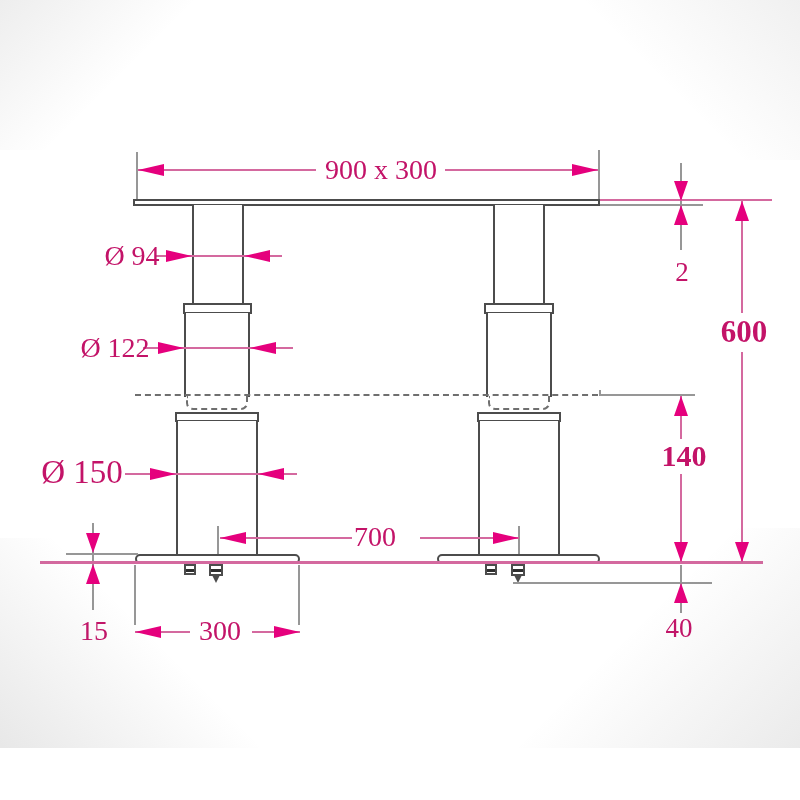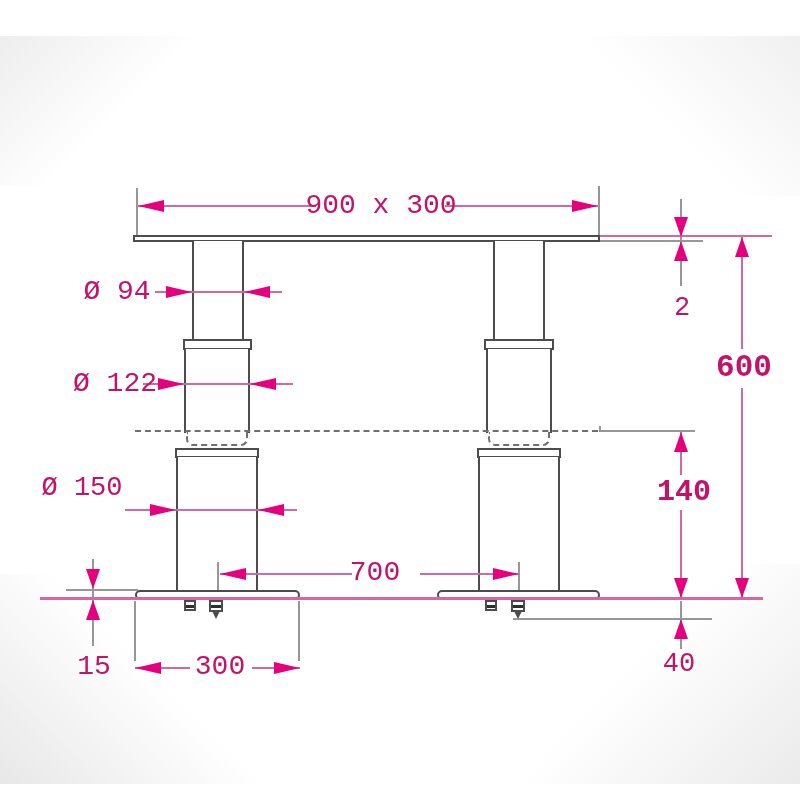--- a/index.html
+++ b/index.html
@@ -1,17 +1,17 @@
 <!DOCTYPE html>
 <html style="--dimension-text: #c31368; --dimension-arrow: #e5007d; --dimension-line: #d4699f; --drawing-line: #4c4c4c; --background: #ffffff;"><head>
 <meta charset="utf-8">
 <style>
   html,body{margin:0;padding:0;background:#fff;}
   .canvas{position:relative;width:800px;height:748px;background:var(--background,#fff);overflow:hidden;
-          font-family:Liberation Mono, monospace;margin-top:36px;}
+          font-family:Liberation Serif, serif;}
   .canvas *{box-sizing:border-box;}
   
   .gbox{position:absolute;border:2px solid var(--drawing-line,#4c4c4c);background:#fff;}
   .tube{position:absolute;border-left:2px solid var(--drawing-line,#4c4c4c);
         border-right:2px solid var(--drawing-line,#4c4c4c);background:#fff;}
   .gln{position:absolute;background:#979797;}
   .dash{position:absolute;border-top:2px dashed #6f6f6f;height:0;}
   .hid{position:absolute;border:2px dashed #6f6f6f;border-top:none;border-radius:0 0 7px 7px;}
   
   .mln{position:absolute;background:var(--dimension-line,#d4699f);}
@@ -117,23 +117,23 @@
   <div class="ar ar-d" style="left:735px;top:542px;"></div>
   <div class="ar ar-u" style="left:674px;top:396px;"></div>
   <div class="ar ar-d" style="left:674px;top:542px;"></div>
   <div class="ar ar-d" style="left:86px;top:533px;"></div>
   <div class="ar ar-u" style="left:86px;top:564px;"></div>
   <div class="ar ar-u" style="left:674px;top:583px;"></div>
 
   <div class="lbl" style="left:381px;top:170px;">900 x 300</div>
   <div class="lbl" style="left:682px;top:272px;font-size:27px;">2</div>
   <div class="lbl bold" style="left:744px;top:331px;font-size:31px;">600</div>
-  <div class="lbl" style="left:117px;top:256px;">Ø 94</div>
+  <div class="lbl" style="left:132px;top:256px;">Ø 94</div>
   <div class="lbl" style="left:115px;top:348px;">Ø 122</div>
-  <div class="lbl" style="left:82px;top:452px;font-size:27px;">Ø 150</div>
+  <div class="lbl" style="left:82px;top:472px;font-size:33px;">Ø 150</div>
   <div class="lbl bold" style="left:684px;top:456px;font-size:30px;">140</div>
   <div class="lbl" style="left:375px;top:537px;">700</div>
   <div class="lbl" style="left:94px;top:631px;">15</div>
   <div class="lbl" style="left:220px;top:631px;">300</div>
   <div class="lbl" style="left:679px;top:628px;font-size:27px;">40</div>
 
   <div class="vig vig-tl"></div>
   <div class="vig vig-tr"></div>
   <div class="vig vig-bl"></div>
   <div class="vig vig-br"></div>

